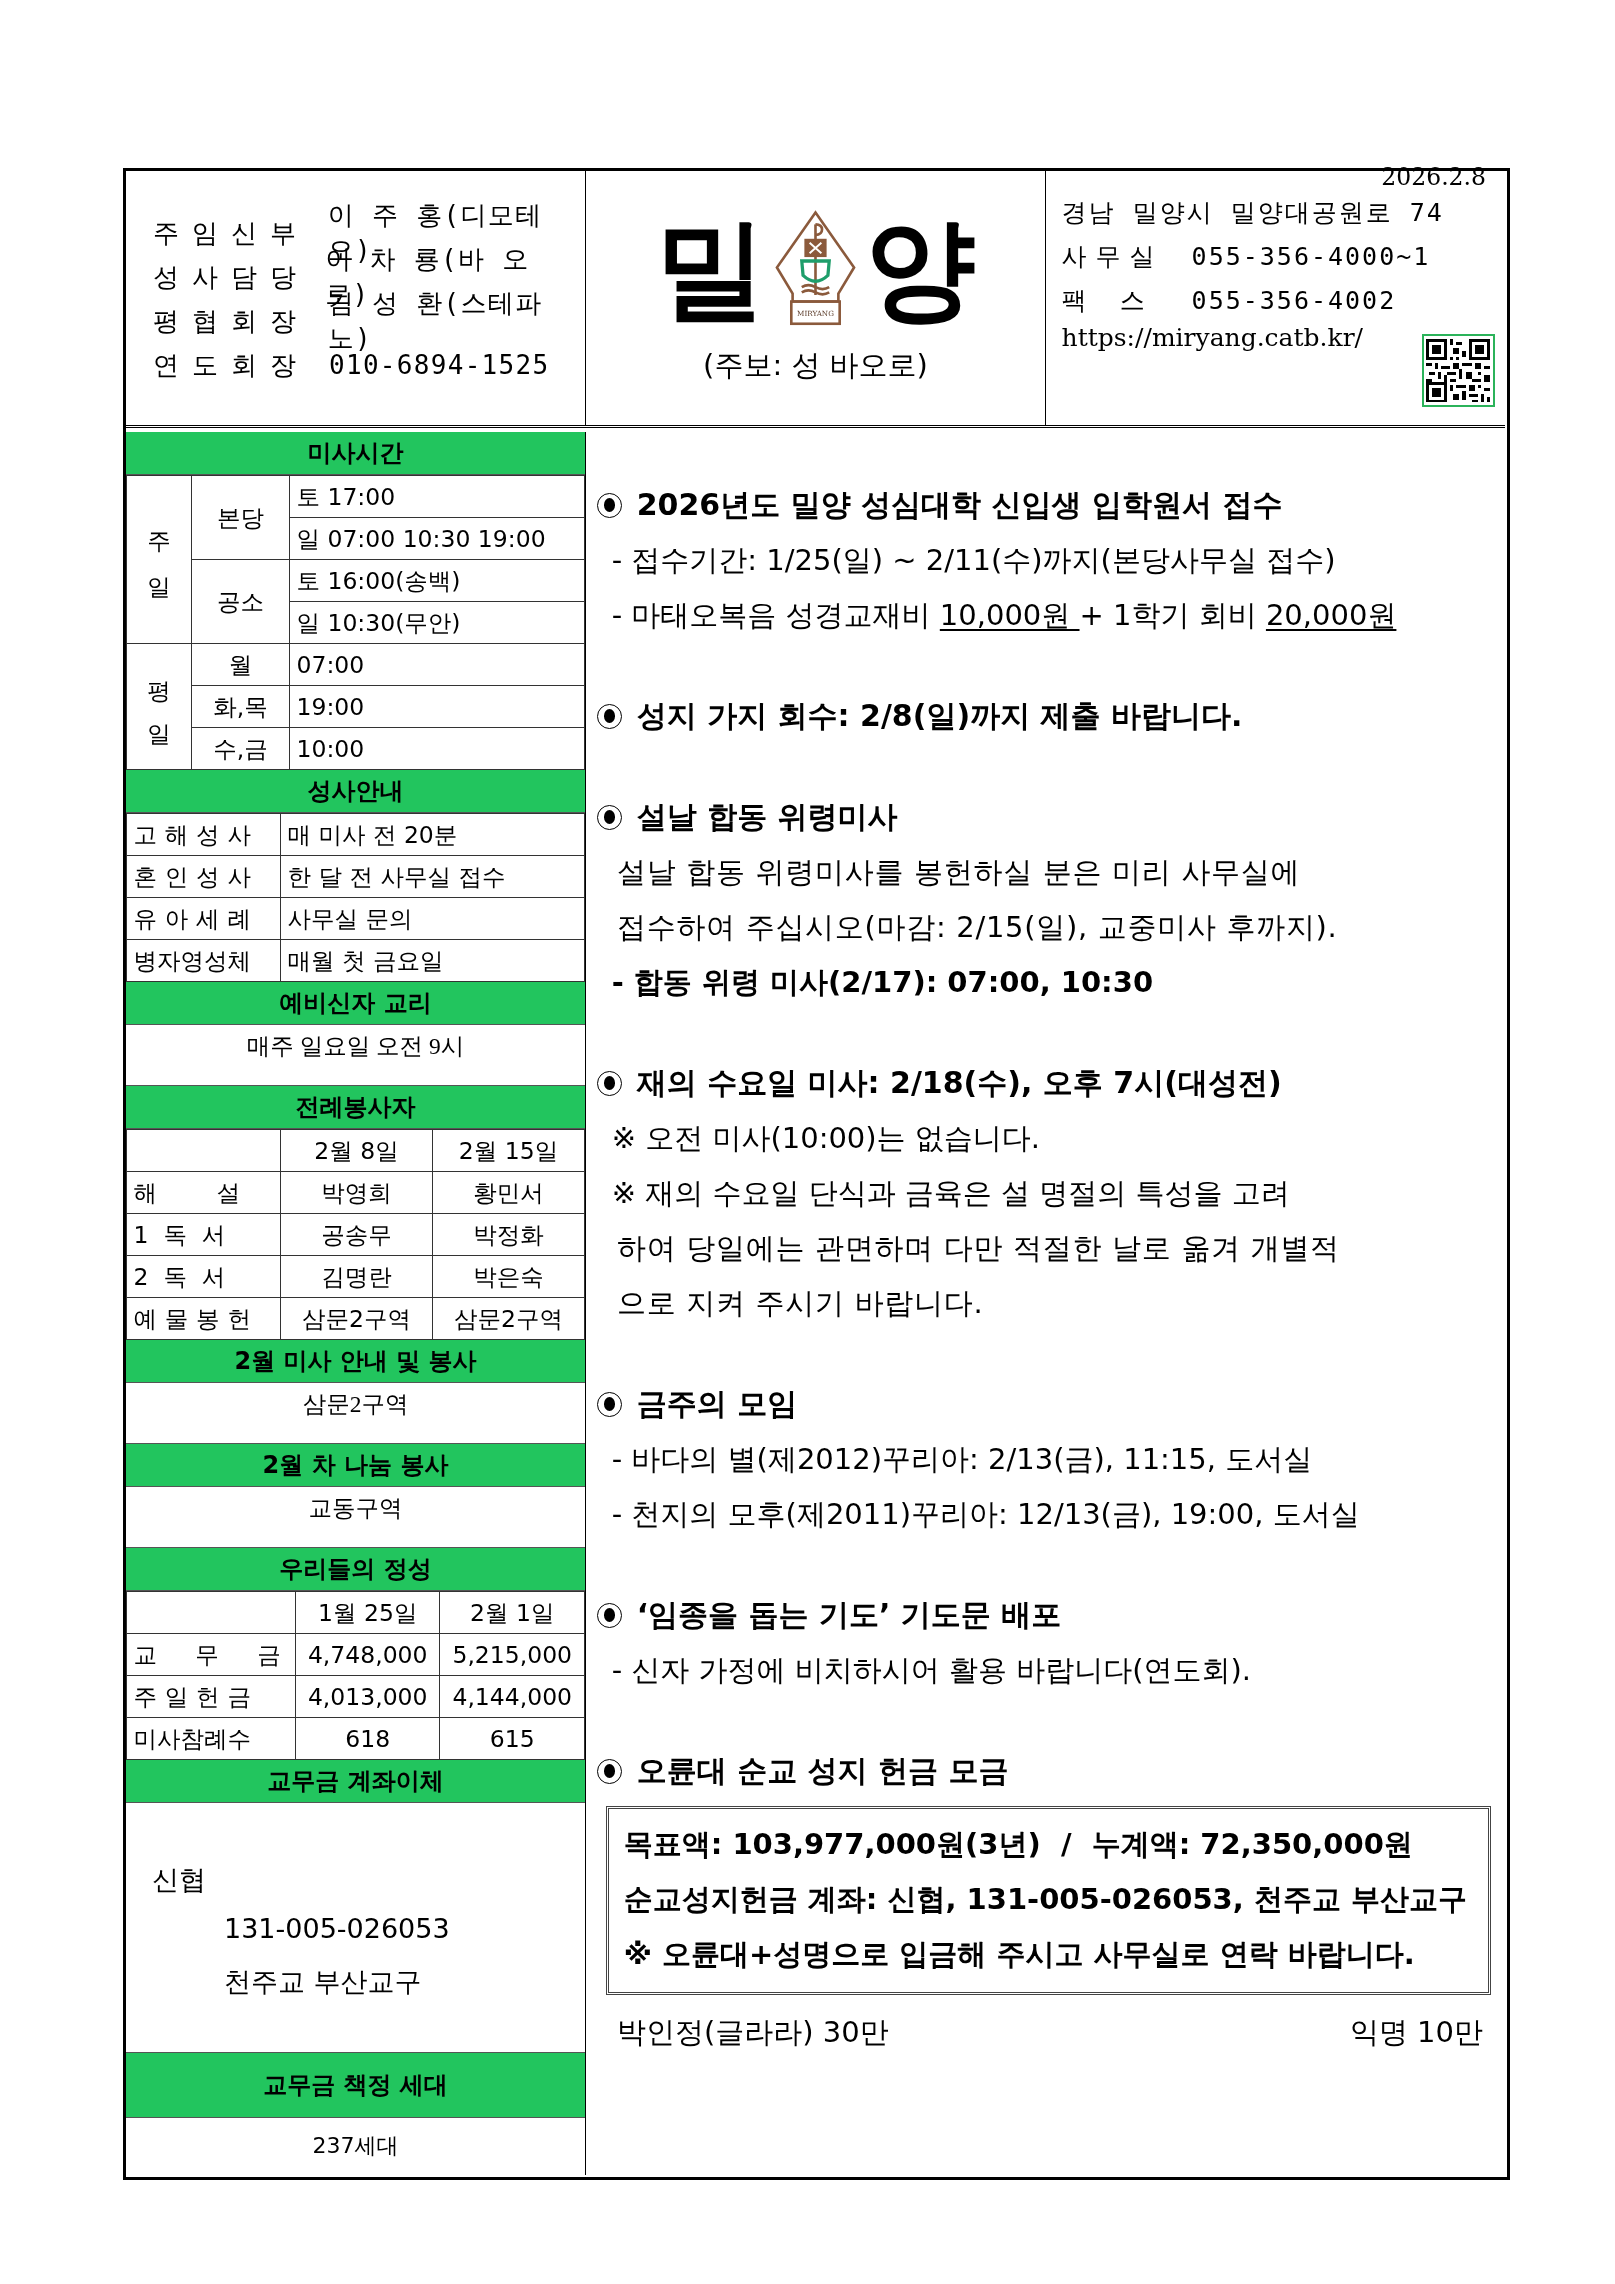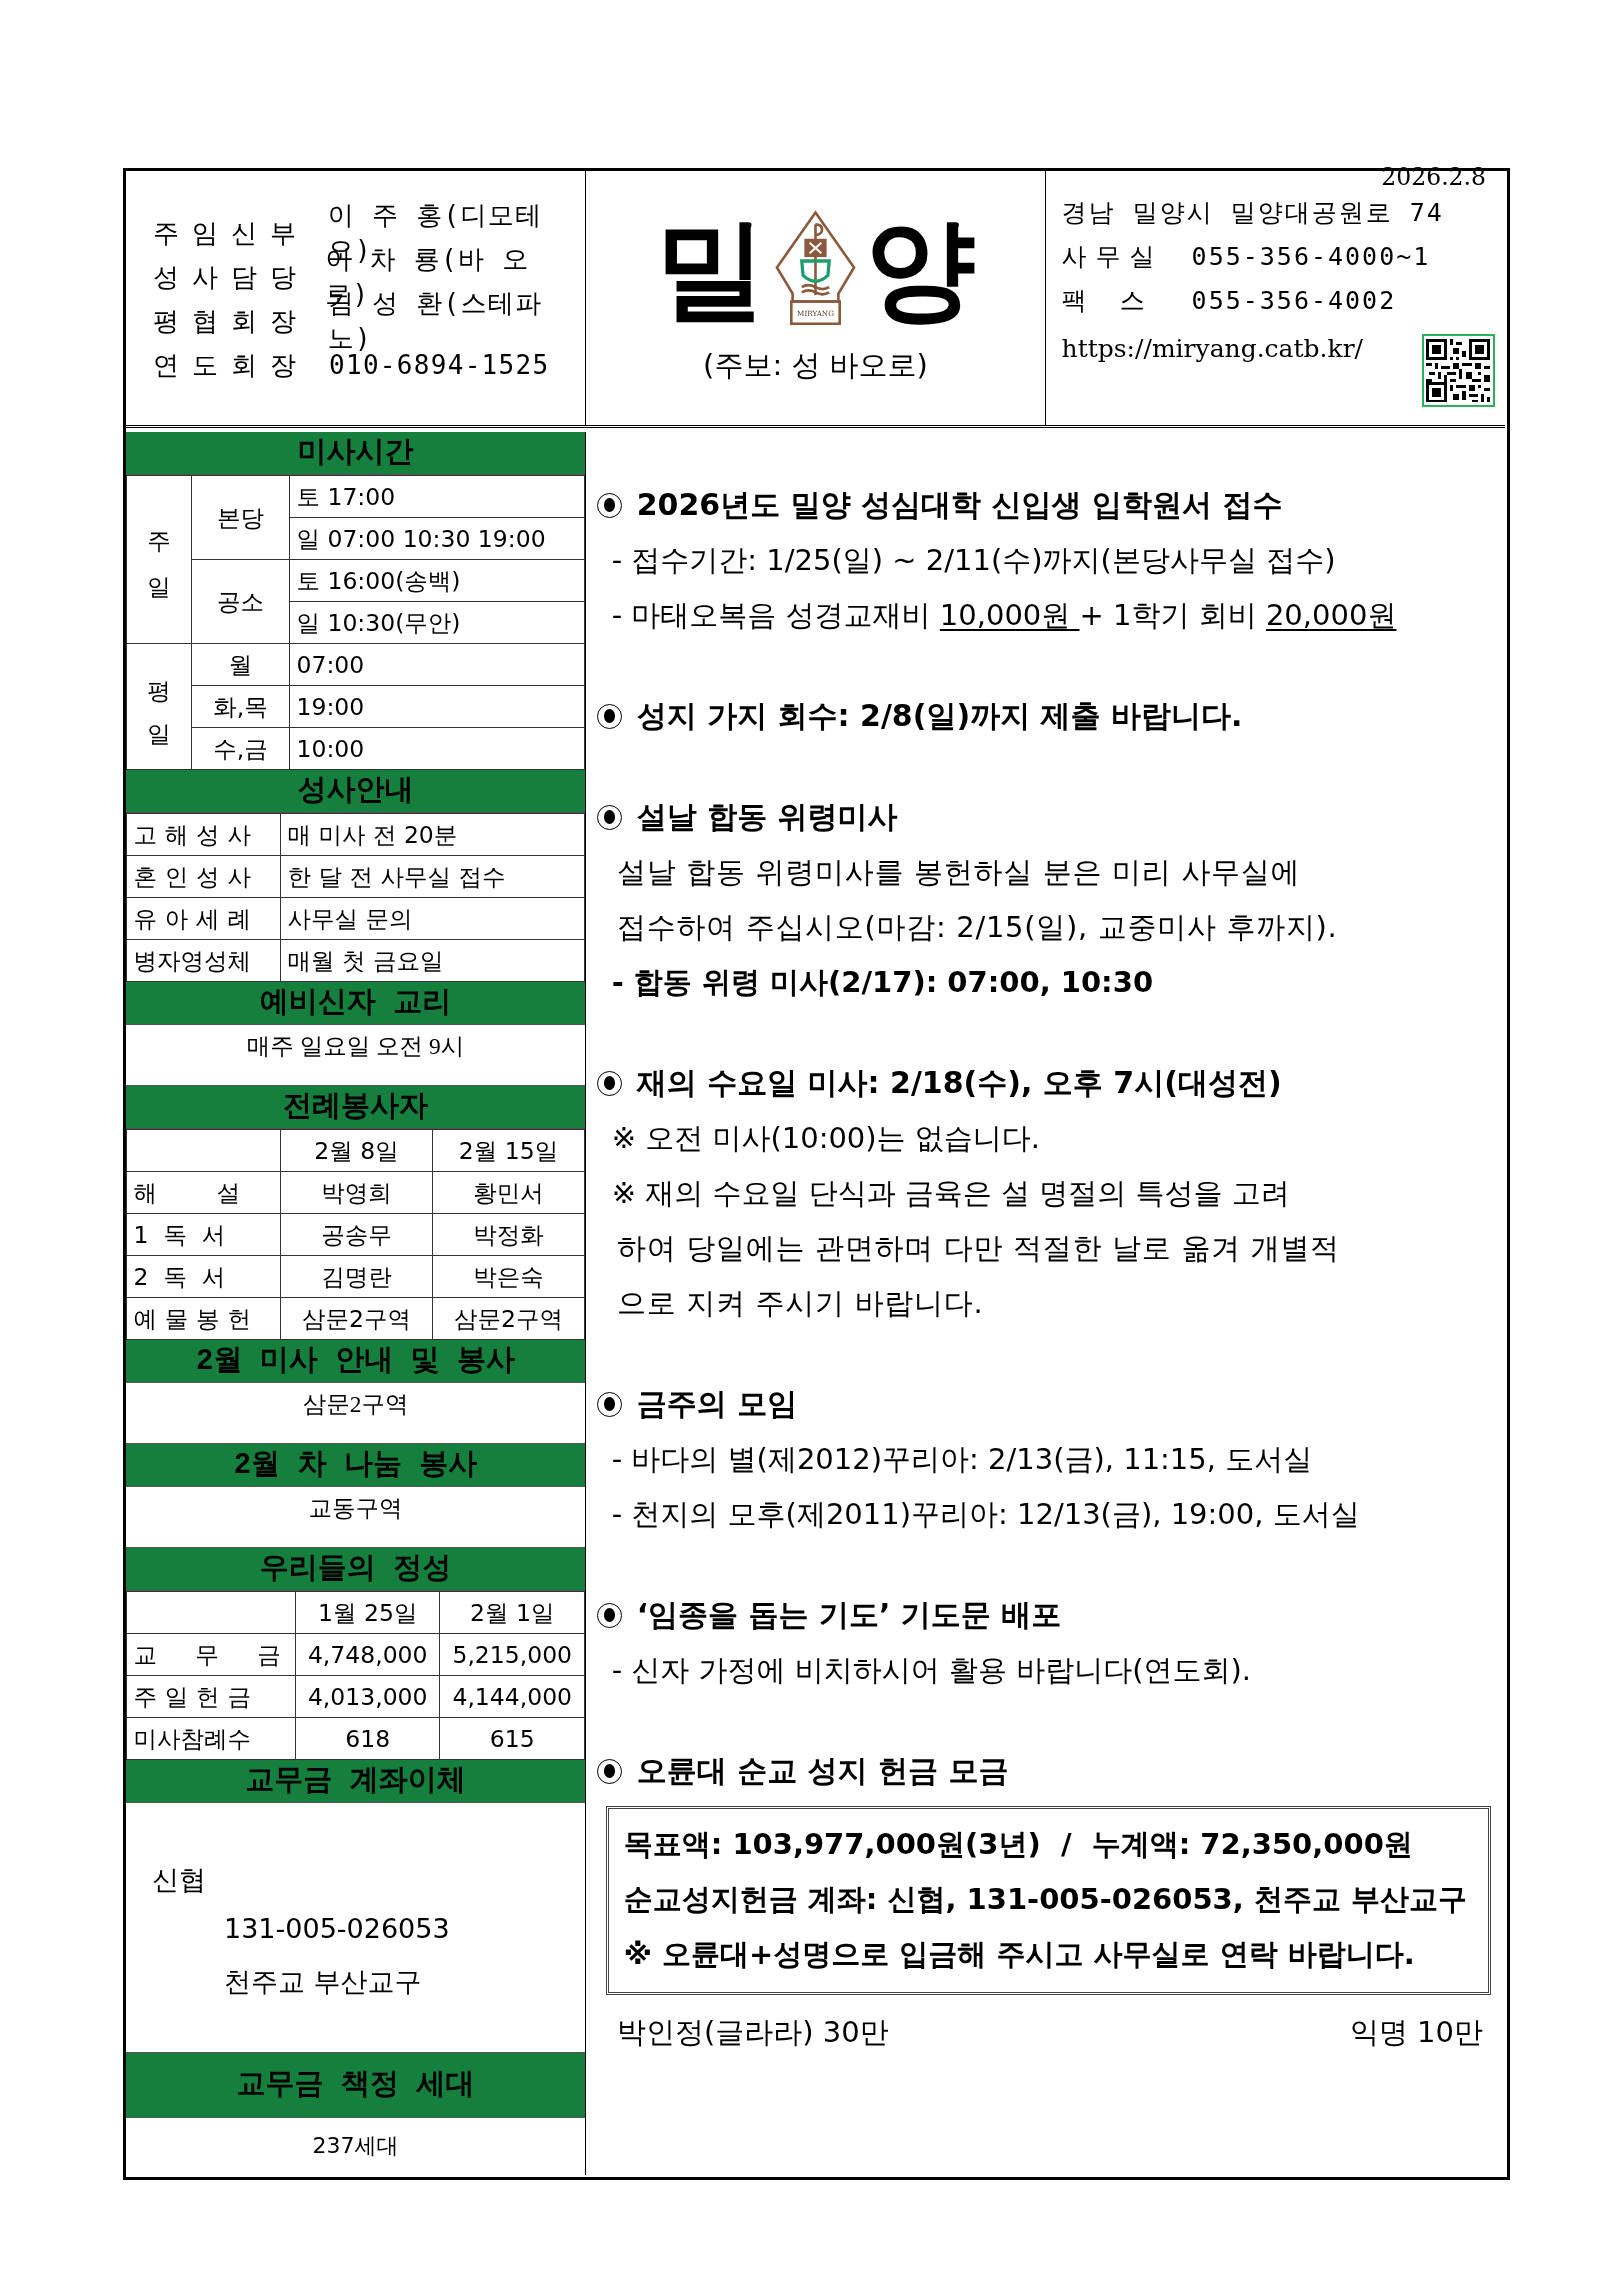--- a/index.html
+++ b/index.html
@@ -16,27 +16,27 @@
   .hdr-left .row { display: flex; font-family: "DejaVu Sans Mono", monospace; font-size: 26px; height: 44px; align-items: center; letter-spacing: 1.3px; }
   .hdr-left .role { width: 176px; letter-spacing: 13px; }
   .hdr-center { width: 460px; border-right: 1.3px solid #000; position: relative; }
   .title-row { position: absolute; top: 39px; left: 0; width: 100%; display: flex; justify-content: center; align-items: center; gap: 6.5px; }
   .title-char { font-family: "DejaVu Sans", sans-serif; font-weight: bold; font-size: 111px; line-height: 1; }
   .logo { width: 85px; height: 117px; }
   .subtitle { position: absolute; top: 175px; width: 100%; text-align: center; font-size: 29px; }
   .hdr-right { flex: 1; padding: 19.6px 0 0 15.6px; position: relative; }
   .hdr-right .line { font-family: "DejaVu Sans Mono", monospace; font-size: 25px; height: 44px; display: flex; align-items: center; letter-spacing: 2px; }
   .hdr-right .lbl { width: 130px; letter-spacing: 9px; }
-  .hdr-right .url { font-family: "DejaVu Serif", serif; font-size: 25px; letter-spacing: 0; position: absolute; top: 163px; left: 15.6px; }
+  .hdr-right .url { font-family: "DejaVu Serif", serif; font-size: 25px; letter-spacing: 0; position: absolute; top: 152px; left: 15.6px; }
   .qr { position: absolute; right: 10.4px; top: 163px; width: 73px; height: 73px; border: 2px solid #2bb35a; background: #fff; padding: 2.6px; }
   .qr svg { width: 100%; height: 100%; }
 
   
   .left-col { position: absolute; left: 0; top: 261px; width: 460px; height: 1743px; border-right: 1.3px solid #000; }
-  .sec-head { background: #15803d; border-bottom: 1.3px solid #555; text-align: center; font-weight: bold; font-size: 29px; height: 43px; line-height: 43px; font-family: Liberation Mono, monospace; }
+  .sec-head { background: #22c55e; border-bottom: 1.3px solid #555; text-align: center; font-weight: bold; font-size: 24px; height: 43px; line-height: 43px; }
   .sec-head.tall { height: 65px; line-height: 65px; }
   table { border-collapse: collapse; width: 100%; }
   td { border: 1px solid #333; font-size: 23.5px; height: 42px; padding: 0 6.5px; }
   td.c { text-align: center; }
   td.vert { text-align: center; writing-mode: vertical-rl; letter-spacing: 19.6px; width: 48px; padding: 0; }
   td.lbl { letter-spacing: 7.8px; }
   .center-cell { text-align: center; font-size: 23.5px; height: 61px; line-height: 43px; border-bottom: 1.3px solid #555; font-family: Liberation Serif, serif; }
   .bank-box { height: 250px; padding: 59px 0 0 26px; font-size: 27px; border-bottom: 1.3px solid #555; }
   .bank-box div { height: 51px; }
   .bank-box .ind { padding-left: 72px; }

